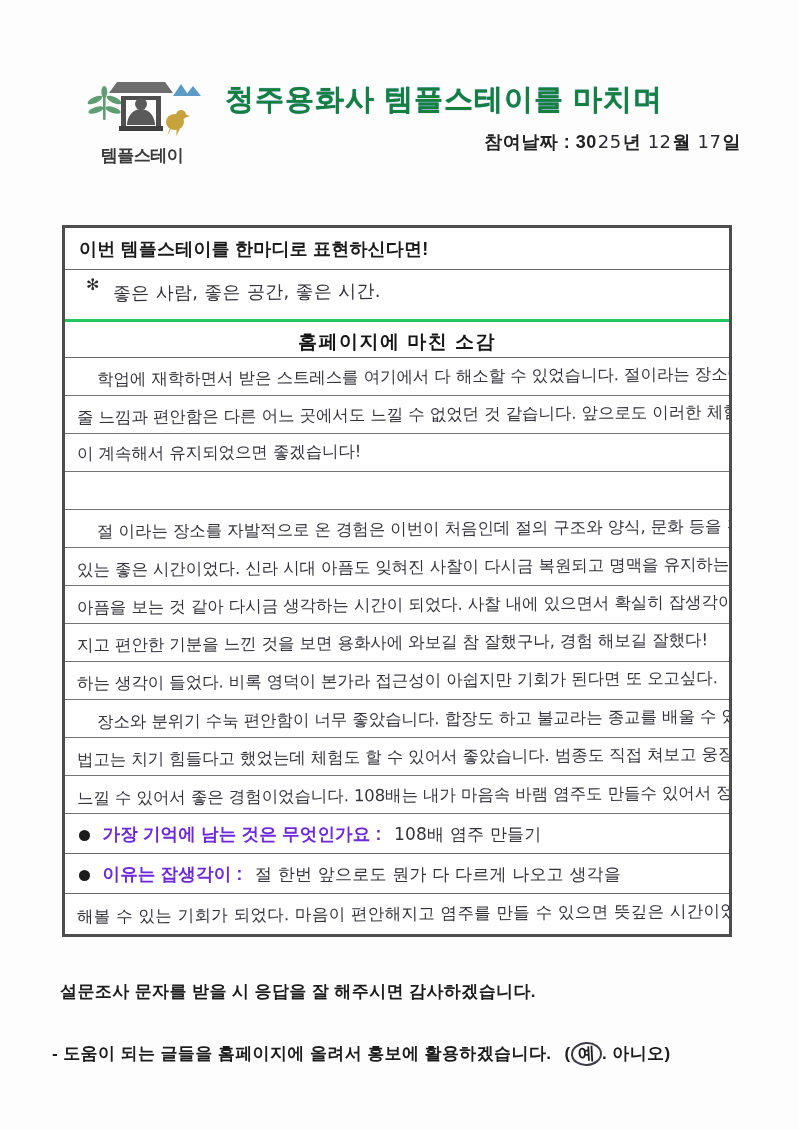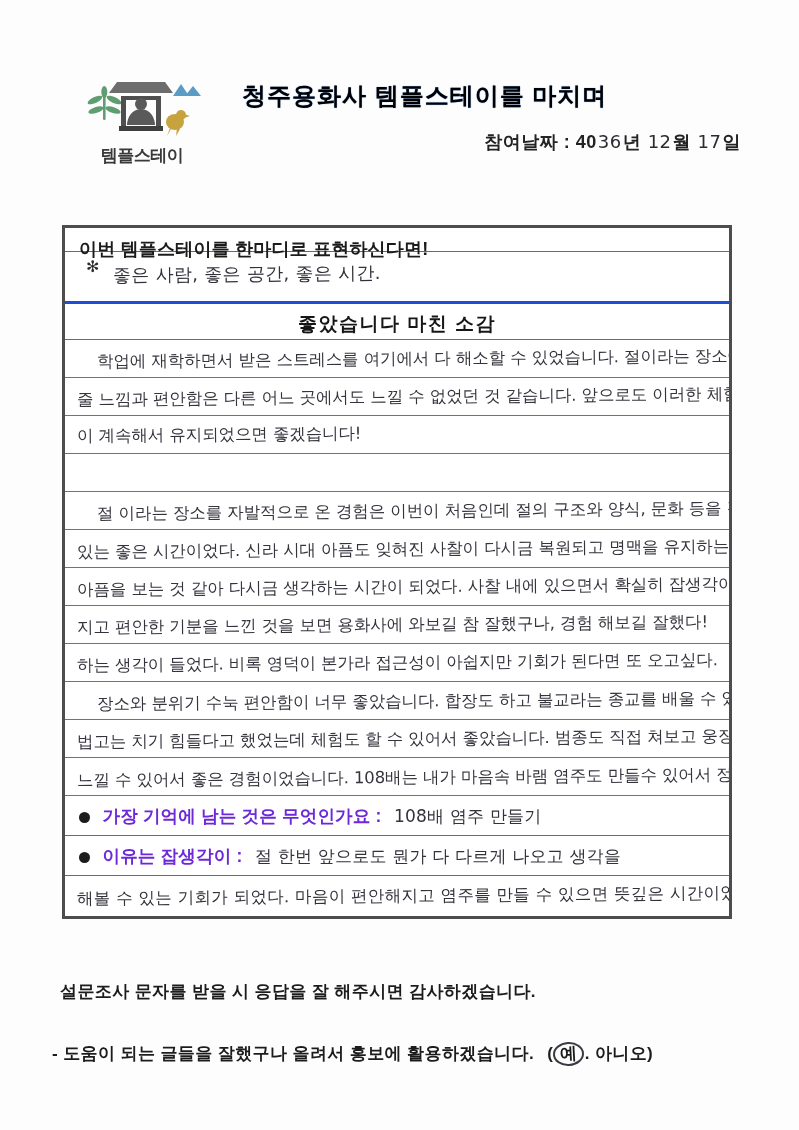--- a/index.html
+++ b/index.html
@@ -43,26 +43,26 @@
   }
   .logo-caption {
     font-size: 17px;
     font-weight: 700;
     color: #3a3a3a;
     letter-spacing: -0.5px;
     margin-top: -2px;
   }
   .doc-title {
     position: absolute;
-    left: 242px;
+    left: 225px;
     top: 22px;
-    font-size: 24px;
+    font-size: 29px;
     font-weight: 700;
     letter-spacing: 1px;
-    color: #000000;
+    color: #15803d;
     text-shadow: 0 0 1px #4a86d4;
     white-space: nowrap;
   }
   .date-line {
     position: absolute;
     right: 58px;
     top: 130px;
     font-size: 18px;
     font-weight: 700;
     color: #232323;
@@ -89,31 +89,31 @@
     box-sizing: border-box;
   }
   .row {
     border-bottom: 1px solid #6a6a6a;
     box-sizing: border-box;
     position: relative;
   }
   .row:last-child { border-bottom: none; }
 
   .row-q1 {
-    height: 24px;
+    height: 42px;
     padding: 9px 0 0 14px;
     font-size: 18px;
     font-weight: 700;
     letter-spacing: 0.2px;
     color: #1b1b1b;
   }
   .row-a1 {
     height: 52px;
     padding: 10px 0 0 22px;
-    border-bottom: 3px solid #1d4ed8;
+    border-bottom: 3px solid #22c55e;
   }
   .bullet-flower {
     display: inline-block;
     vertical-align: middle;
     width: 13px;
     height: 13px;
     margin-right: 9px;
     position: relative;
   }
   .bullet-flower::before {
@@ -273,37 +273,37 @@
         </svg>
       </div>
       <div class="logo-caption">템플스테이</div>
     </div>
 
     <div class="doc-title">청주용화사 템플스테이를 마치며</div>
   </div>
 
   <div class="date-line">
     <span class="date-label">참여날짜 :</span>
-    <span>40</span><span class="hand-inline">36</span><span>년</span>
+    <span>30</span><span class="hand-inline">25</span><span>년</span>
     <span class="hand-inline">12</span><span>월</span>
     <span class="hand-inline">17</span><span>일</span>
   </div>
 
   <div class="form-table">
 
     <div class="row row-q1">
       <span>이번 템플스테이를 한마디로 표현하신다면!</span>
     </div>
 
     <div class="row row-a1">
       <span class="bullet-flower"></span>
       <span class="hand">좋은 사람, 좋은 공간, 좋은 시간.</span>
     </div>
 
-    <div class="row section-head">좋았습니다 마친 소감</div>
+    <div class="row section-head">홈페이지에 마친 소감</div>
 
     <div class="body-line indent"><span class="hand">학업에 재학하면서 받은 스트레스를 여기에서 다 해소할 수 있었습니다. 절이라는 장소에서</span></div>
     <div class="body-line"><span class="hand">줄 느낌과 편안함은 다른 어느 곳에서도 느낄 수 없었던 것 같습니다. 앞으로도 이러한 체험들</span></div>
     <div class="body-line"><span class="hand">이 계속해서 유지되었으면 좋겠습니다!</span></div>
     <div class="body-line blank"></div>
     <div class="body-line indent"><span class="hand">절 이라는 장소를 자발적으로 온 경험은 이번이 처음인데 절의 구조와 양식, 문화 등을 경험해 볼 수</span></div>
     <div class="body-line"><span class="hand">있는 좋은 시간이었다. 신라 시대 아픔도 잊혀진 사찰이 다시금 복원되고 명맥을 유지하는 모습이 역사의</span></div>
     <div class="body-line"><span class="hand">아픔을 보는 것 같아 다시금 생각하는 시간이 되었다. 사찰 내에 있으면서 확실히 잡생각이 없어</span></div>
     <div class="body-line"><span class="hand">지고 편안한 기분을 느낀 것을 보면 용화사에 와보길 참 잘했구나, 경험 해보길 잘했다!</span></div>
     <div class="body-line"><span class="hand">하는 생각이 들었다. 비록 영덕이 본가라 접근성이 아쉽지만 기회가 된다면 또 오고싶다.</span></div>
@@ -325,21 +325,21 @@
 
     <div class="row row-a3">
       <span class="hand">해볼 수 있는 기회가 되었다. 마음이 편안해지고 염주를 만들 수 있으면 뜻깊은 시간이었다.</span>
     </div>
 
   </div>
 
   <div class="footer">
     <div class="footer-line footer-note-1">설문조사 문자를 받을 시 응답을 잘 해주시면 감사하겠습니다.</div>
     <div class="footer-line footer-note-2">
-      <span>- 도움이 되는 글들을 잘했구나 올려서 홍보에 활용하겠습니다.</span>
+      <span>- 도움이 되는 글들을 홈페이지에 올려서 홍보에 활용하겠습니다.</span>
       <span class="choice-group">
         <span>(</span><span class="circled">예</span><span>.</span>
         <span>아니오)</span>
       </span>
     </div>
   </div>
 
 </div>
 
 </body></html>

